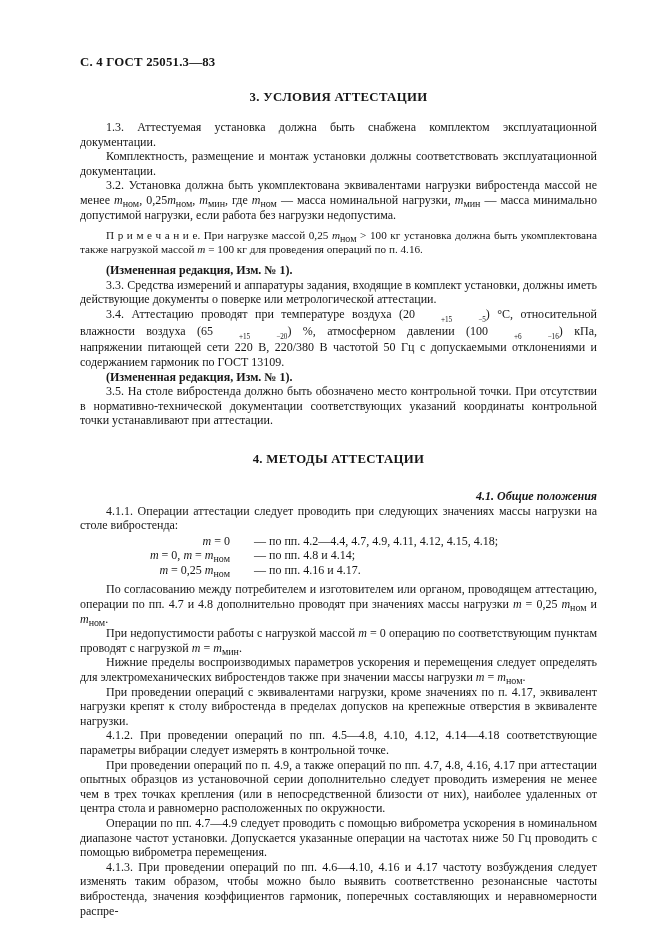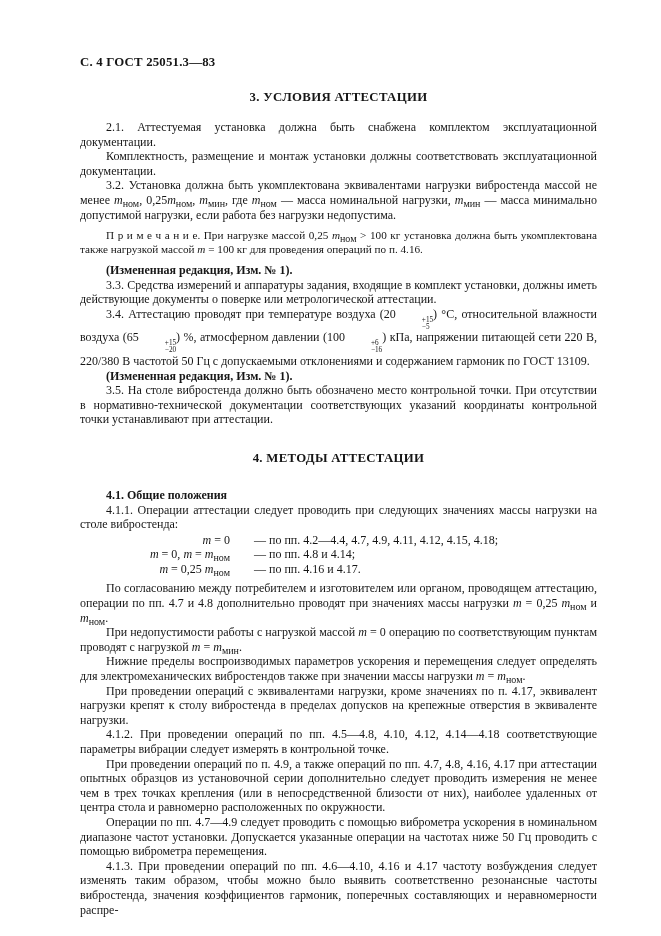--- a/index.html
+++ b/index.html
@@ -35,56 +35,55 @@
     line-height:14.6px;
     text-align:justify;
     text-indent:26px;
   }
   p.note{
     font-size:11.2px;
     line-height:13.9px;
     margin:7px 0 6px 0;
   }
   p.amend{font-weight:700;}
-  p.subsec{font-weight:700;text-align:left;}
+  p.subsec{font-weight:700;text-align:right;font-style:italic;}
   .formulas{margin:1px 0 5px 0;}
   .frow{
     display:flex;
     font-size:12px;
     line-height:14.6px;
   }
   .fleft{
     flex:0 0 150px;
     text-align:right;
     white-space:nowrap;
   }
   .fright{
     margin-left:24px;
     white-space:nowrap;
   }
   sub{font-size:10px;line-height:0;}
   .tol{
     display:inline-flex;
-    flex-direction:column;
     vertical-align:-4px;
     font-size:7.2px;
     line-height:6.8px;
     font-style:normal;
   }
 </style>
 </head>
 <body>
 
 <div class="page">
 
   <div class="hdr">С. 4 ГОСТ 25051.3—83</div>
 
   <div class="sec-title">3. УСЛОВИЯ АТТЕСТАЦИИ</div>
 
-  <p>2.1. Аттестуемая установка должна быть снабжена комплектом эксплуатационной документации.</p>
+  <p>1.3. Аттестуемая установка должна быть снабжена комплектом эксплуатационной документации.</p>
   <p>Комплектность, размещение и монтаж установки должны соответствовать эксплуатационной документации.</p>
   <p>3.2. Установка должна быть укомплектована эквивалентами нагрузки вибростенда массой не менее <i>m</i><sub>ном</sub>, 0,25<i>m</i><sub>ном</sub>, <i>m</i><sub>мин</sub>, где <i>m</i><sub>ном</sub> — масса номинальной нагрузки, <i>m</i><sub>мин</sub> — масса минимально допустимой нагрузки, если работа без нагрузки недопустима.</p>
   <p class="note">П р и м е ч а н и е. При нагрузке массой 0,25 <i>m</i><sub>ном</sub> &gt; 100 кг установка должна быть укомплектована также нагрузкой массой <i>m</i> = 100 кг для проведения операций по п. 4.16.</p>
   <p class="amend">(Измененная редакция, Изм. № 1).</p>
   <p>3.3. Средства измерений и аппаратуры задания, входящие в комплект установки, должны иметь действующие документы о поверке или метрологической аттестации.</p>
   <p>3.4. Аттестацию проводят при температуре воздуха (20<span class="tol">
         <span>+15</span>
         <span>−5</span>
       </span>) °С, относительной влажности воздуха (65<span class="tol">
         <span>+15</span>

